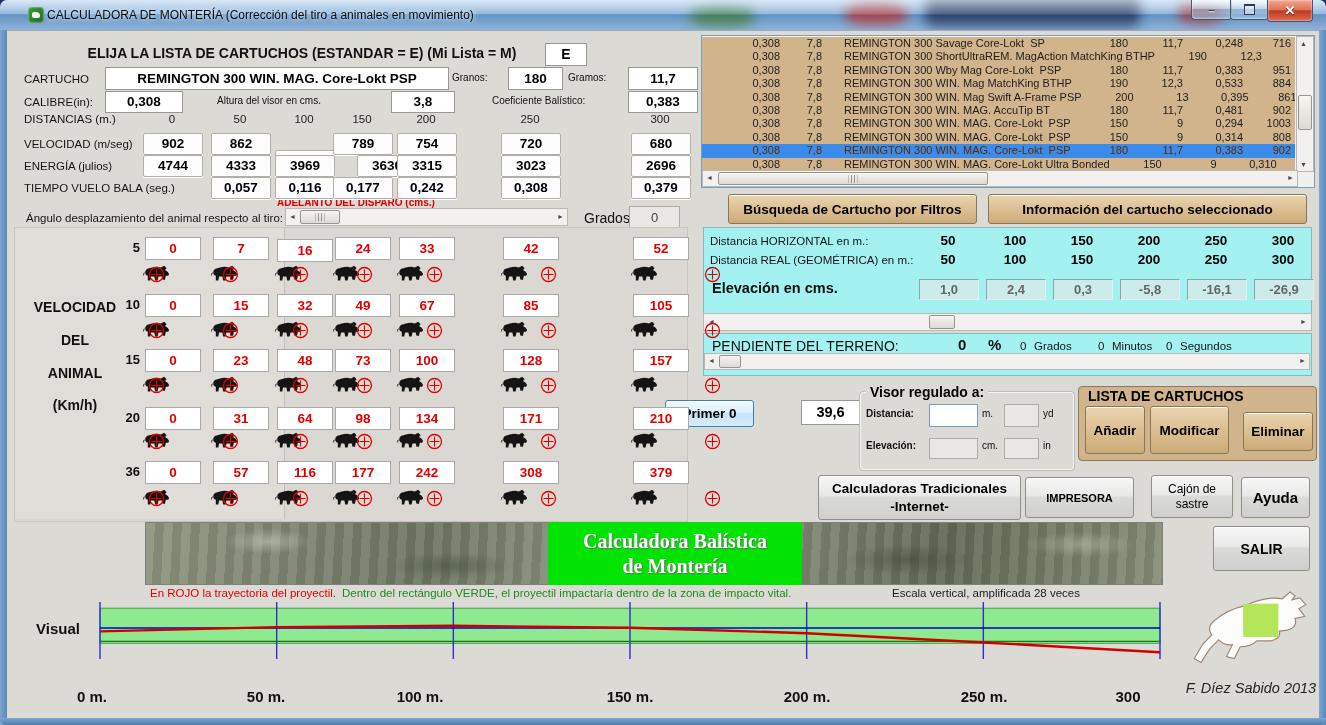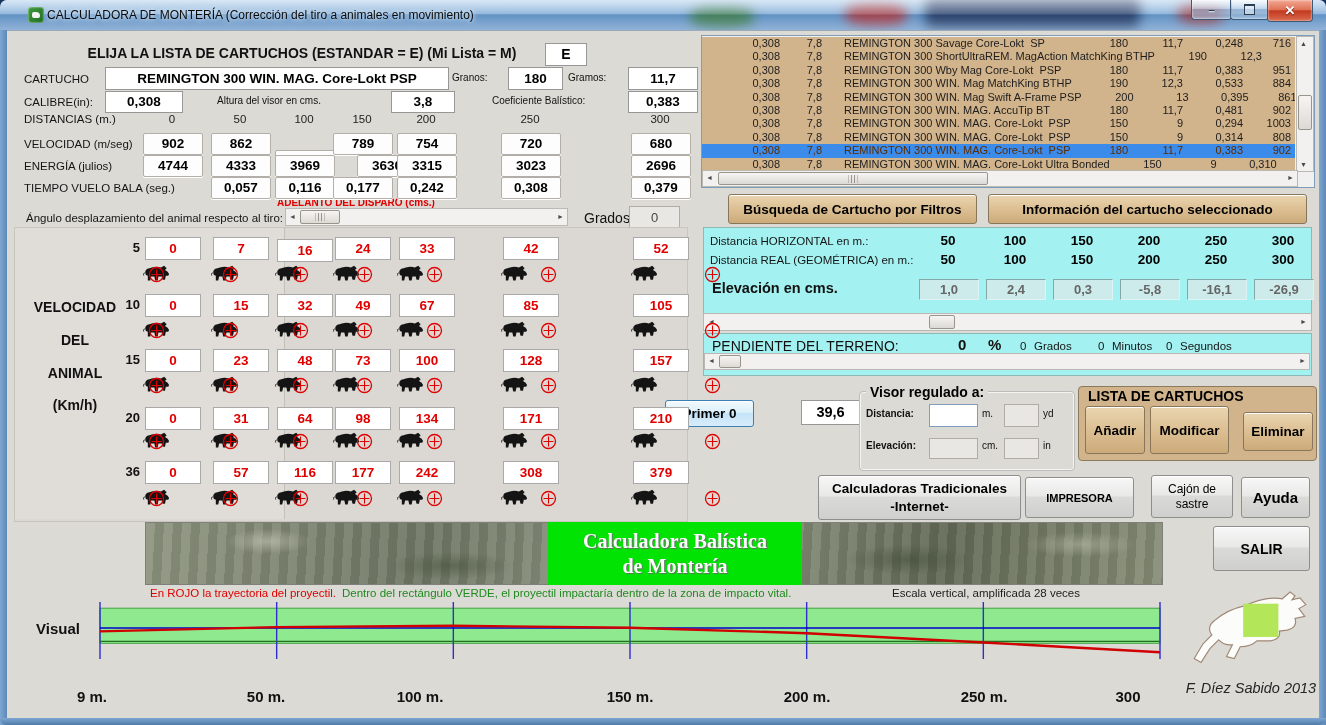--- a/index.html
+++ b/index.html
@@ -277,21 +277,21 @@
         <line x1="630" y1="6" x2="630" y2="63" stroke="#2d2dd0" stroke-width="1.4"></line>
         <line x1="806.6666666666666" y1="6" x2="806.6666666666666" y2="63" stroke="#2d2dd0" stroke-width="1.4"></line>
         <line x1="983.3333333333333" y1="6" x2="983.3333333333333" y2="63" stroke="#2d2dd0" stroke-width="1.4"></line>
         <line x1="1160" y1="6" x2="1160" y2="63" stroke="#2d2dd0" stroke-width="1.4"></line>
         <line x1="100" y1="45.3" x2="1160" y2="45.3" stroke="#237023" stroke-width="1.2"></line>
         <line x1="100" y1="32" x2="1160" y2="32" stroke="#0000cd" stroke-width="1.6"></line>
         <polyline points="100,35.4 276.66666666666663,31.1 453.3333333333333,29.8 630,31.7 806.6666666666666,37.2 983.3333333333333,46.5 1160,56.2" fill="none" stroke="#d00000" stroke-width="2.4" stroke-linejoin="round"></polyline>
       </svg>
     </div>
   <div id="xticks">
-      <div class="xtick" style="left: 47px;">9 m.</div>
+      <div class="xtick" style="left: 47px;">0 m.</div>
       <div class="xtick" style="left: 221px;">50 m.</div>
       <div class="xtick" style="left: 375px;">100 m.</div>
       <div class="xtick" style="left: 585px;">150 m.</div>
       <div class="xtick" style="left: 762px;">200 m.</div>
       <div class="xtick" style="left: 939px;">250 m.</div>
       <div class="xtick" style="left: 1083px;">300</div>
     </div>
 
   <svg width="132" height="90" viewBox="0 0 130 92" style="position:absolute;left:1184px;top:590px;">
     <path d="M116 8 L122 15 L115 19 L121 27 L111 29 Q114 38 103 41 L95 42 Q97 50 86 52 L72 52 Q66 58 55 58 L49 70 L41 68 L47 56 Q39 57 33 51 L24 60 L15 74 L8 70 L17 55 L26 46 Q20 38 29 31 Q42 20 60 16 Q82 6 98 9 L106 2 L111 6 L108 10 Z" fill="#fcfcfa" stroke="#a08876" stroke-width="1.2"></path>

